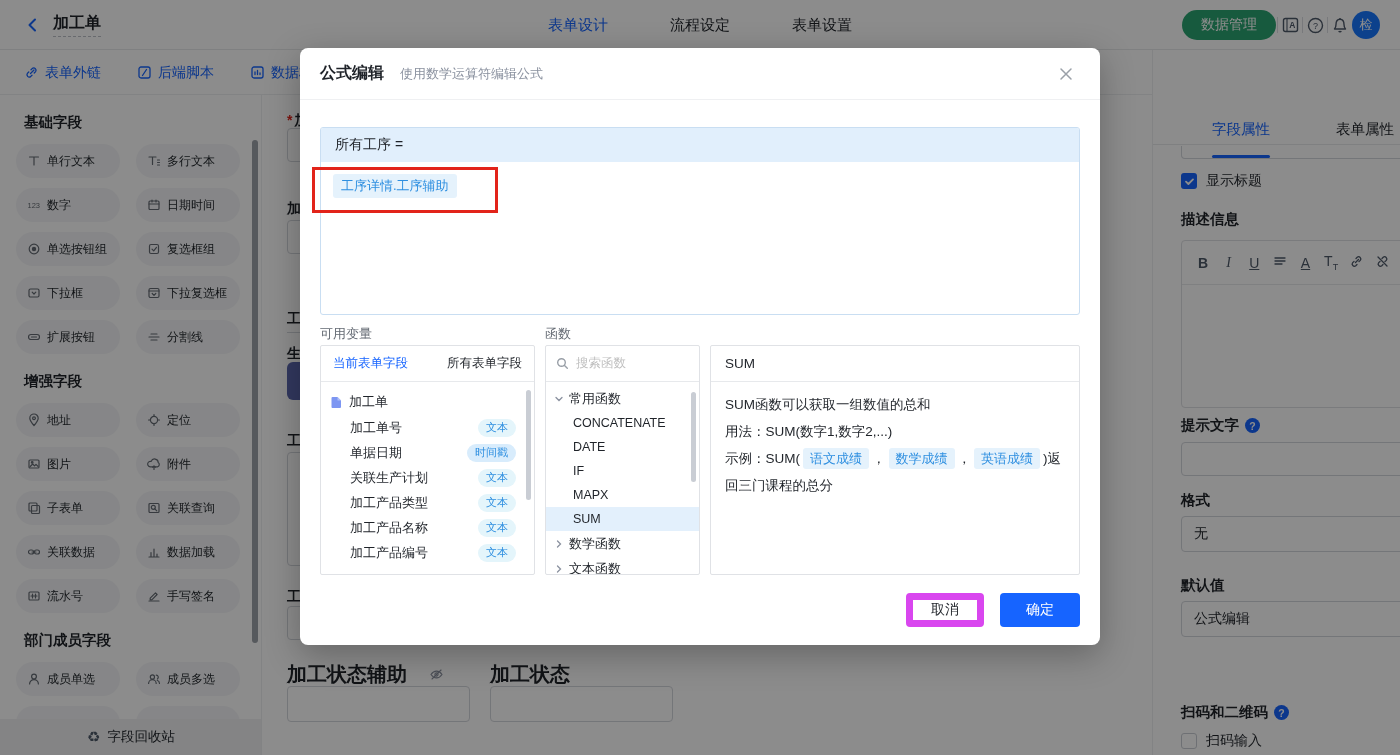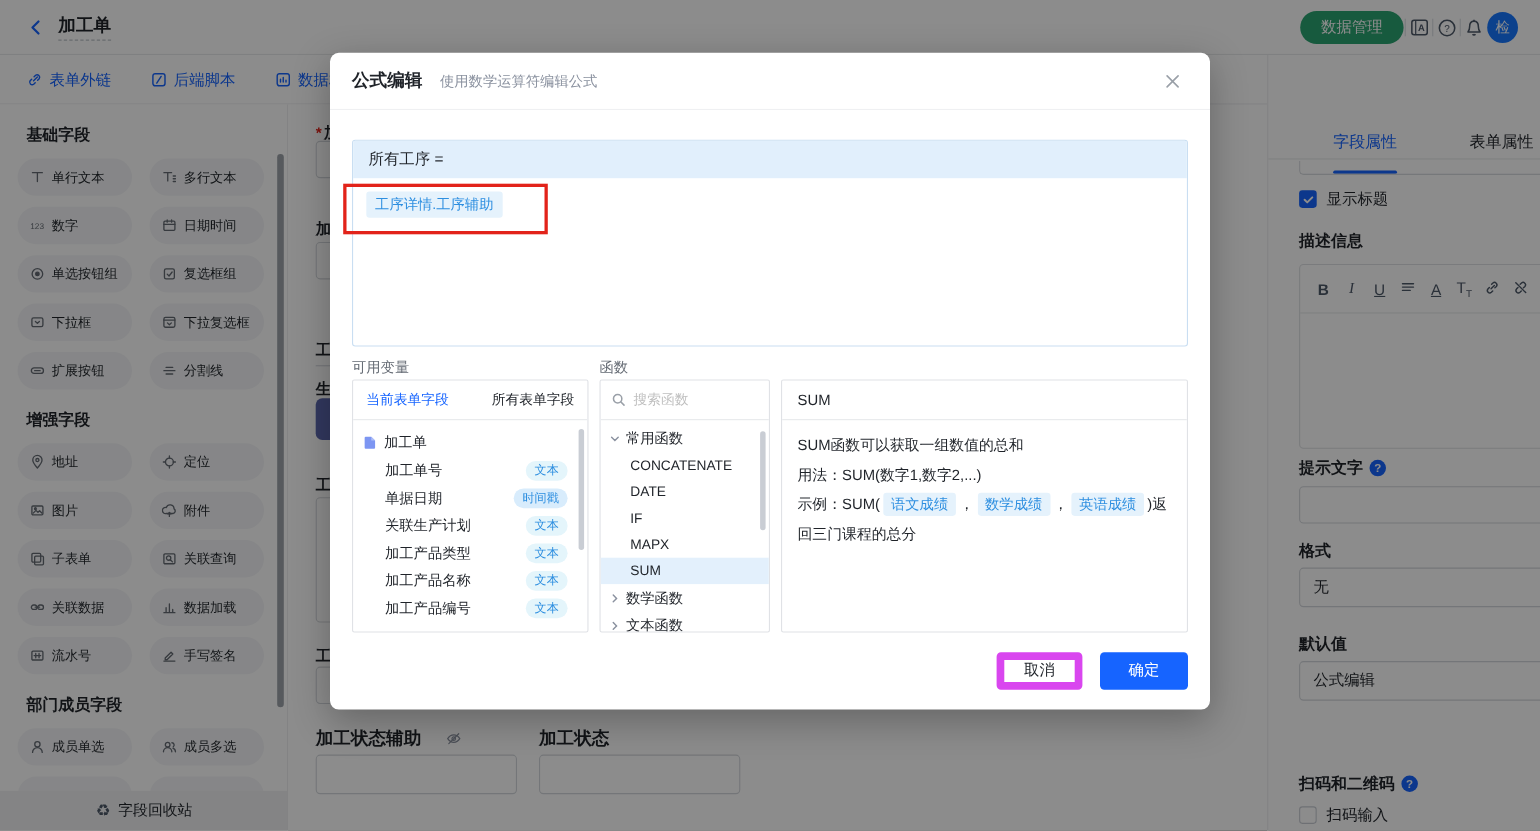--- a/index.html
+++ b/index.html
@@ -40,21 +40,21 @@
   .side-scroll{position:absolute;right:3px;top:45px;width:6px;height:503px;border-radius:3px;background:#9DA2A9;}
 
   
   .canvas{position:absolute;left:262px;top:95px;width:838px;height:660px;background:#fff;}
   .cv-label{position:absolute;font-size:14px;font-weight:700;color:#1F2329;white-space:nowrap;}
   .cv-req{color:#E2231A;margin-right:2px;}
   .cv-input{position:absolute;height:34px;border:1px solid #D4D7DC;border-radius:4px;background:#fff;}
   .cv-line{position:absolute;height:0;border-top:1px solid #D4D7DC;}
   .cv-block{position:absolute;background:#5B67AD;border-radius:6px;}
   .cv-tall{position:absolute;border:1px solid #D4D7DC;border-radius:4px;background:#fff;}
-  .cv-bottom-label{position:absolute;font-size:16px;font-weight:700;display:flex;align-items:center;gap:22px;}
+  .cv-bottom-label{position:absolute;font-size:20px;font-weight:700;display:flex;align-items:center;gap:22px;}
 
   
   .rightbar{position:absolute;left:1152px;top:50px;width:300px;height:705px;background:#fff;border-left:1px solid #EDEEF0;}
   .rb-tabs{position:absolute;left:0;top:60px;width:300px;height:35px;border-bottom:1px solid #E7E9EC;display:flex;justify-content:space-around;padding:0 26px;}
   .rb-tab{font-size:14.5px;color:#1F2329;position:relative;display:flex;align-items:flex-start;cursor:pointer;}
   .rb-tab.active{color:#1664FF;}
   .rb-tab.active::after{content:"";position:absolute;left:50%;transform:translateX(-50%);bottom:-14px;width:58px;height:3px;background:#1664FF;border-radius:1.5px;}
   .rb-cut-input{position:absolute;left:28px;right:22px;top:96px;height:13px;border:1px solid #D4D7DC;border-top:none;border-radius:0 0 4px 4px;}
   .rb-check{position:absolute;left:28px;display:flex;align-items:center;gap:9px;font-size:14px;}
   .cbx{width:16px;height:16px;border-radius:3px;display:flex;align-items:center;justify-content:center;}
@@ -125,20 +125,25 @@
 
   <div class="navbar">
     <div class="nav-left">
       <span class="nav-ico" style="color:#1664FF;">
         <svg width="16" height="16" viewBox="0 0 16 16" fill="none" stroke="#1664FF" stroke-width="2" stroke-linecap="round" stroke-linejoin="round">
             <path d="M10 2.5L4.5 8l5.5 5.5"></path>
           </svg>
       </span>
       <span class="nav-title">加工单</span>
     </div>
+    <div class="nav-tabs" id="nav-tabs">
+        <span class="nav-tab active">表单设计</span>
+        <span class="nav-tab">流程设定</span>
+        <span class="nav-tab">表单设置</span>
+      </div>
     <div class="nav-right">
       <span class="pill-green">数据管理</span>
       <span class="vdiv"></span>
       <span class="nav-ico">
         <svg width="19" height="19" viewBox="0 0 19 19" fill="none" stroke="#4E5969" stroke-width="1.4">
             <rect x="2.5" y="2.5" width="14" height="13" rx="2"></rect>
             <path d="M6 2.5v13" stroke-width="1.1"></path>
             <text x="8.2" y="12.2" font-size="8.5" fill="#4E5969" stroke="none" font-weight="bold">A</text>
           </svg>
       </span>

